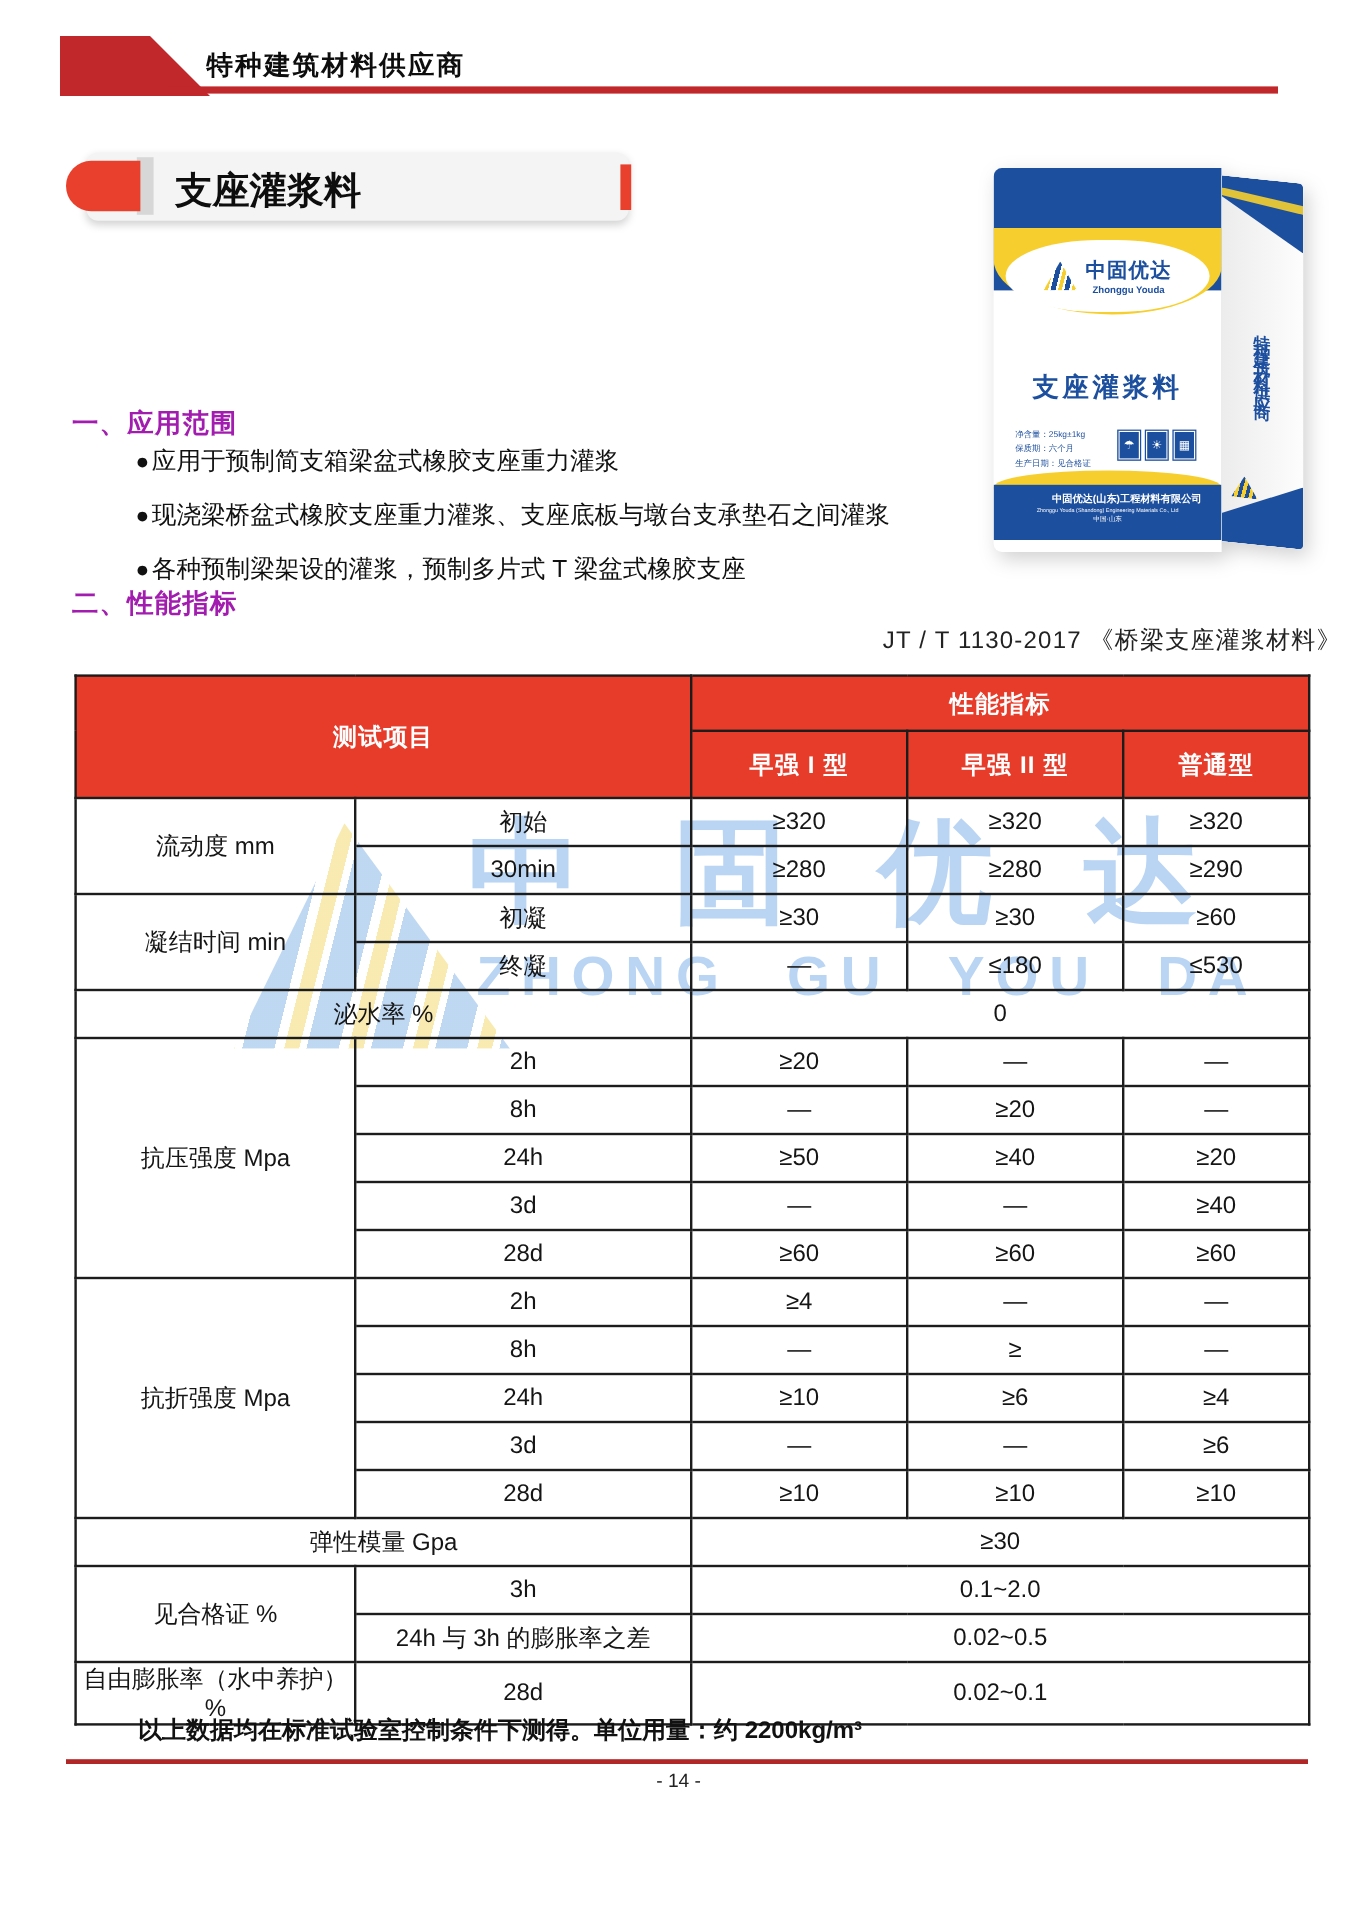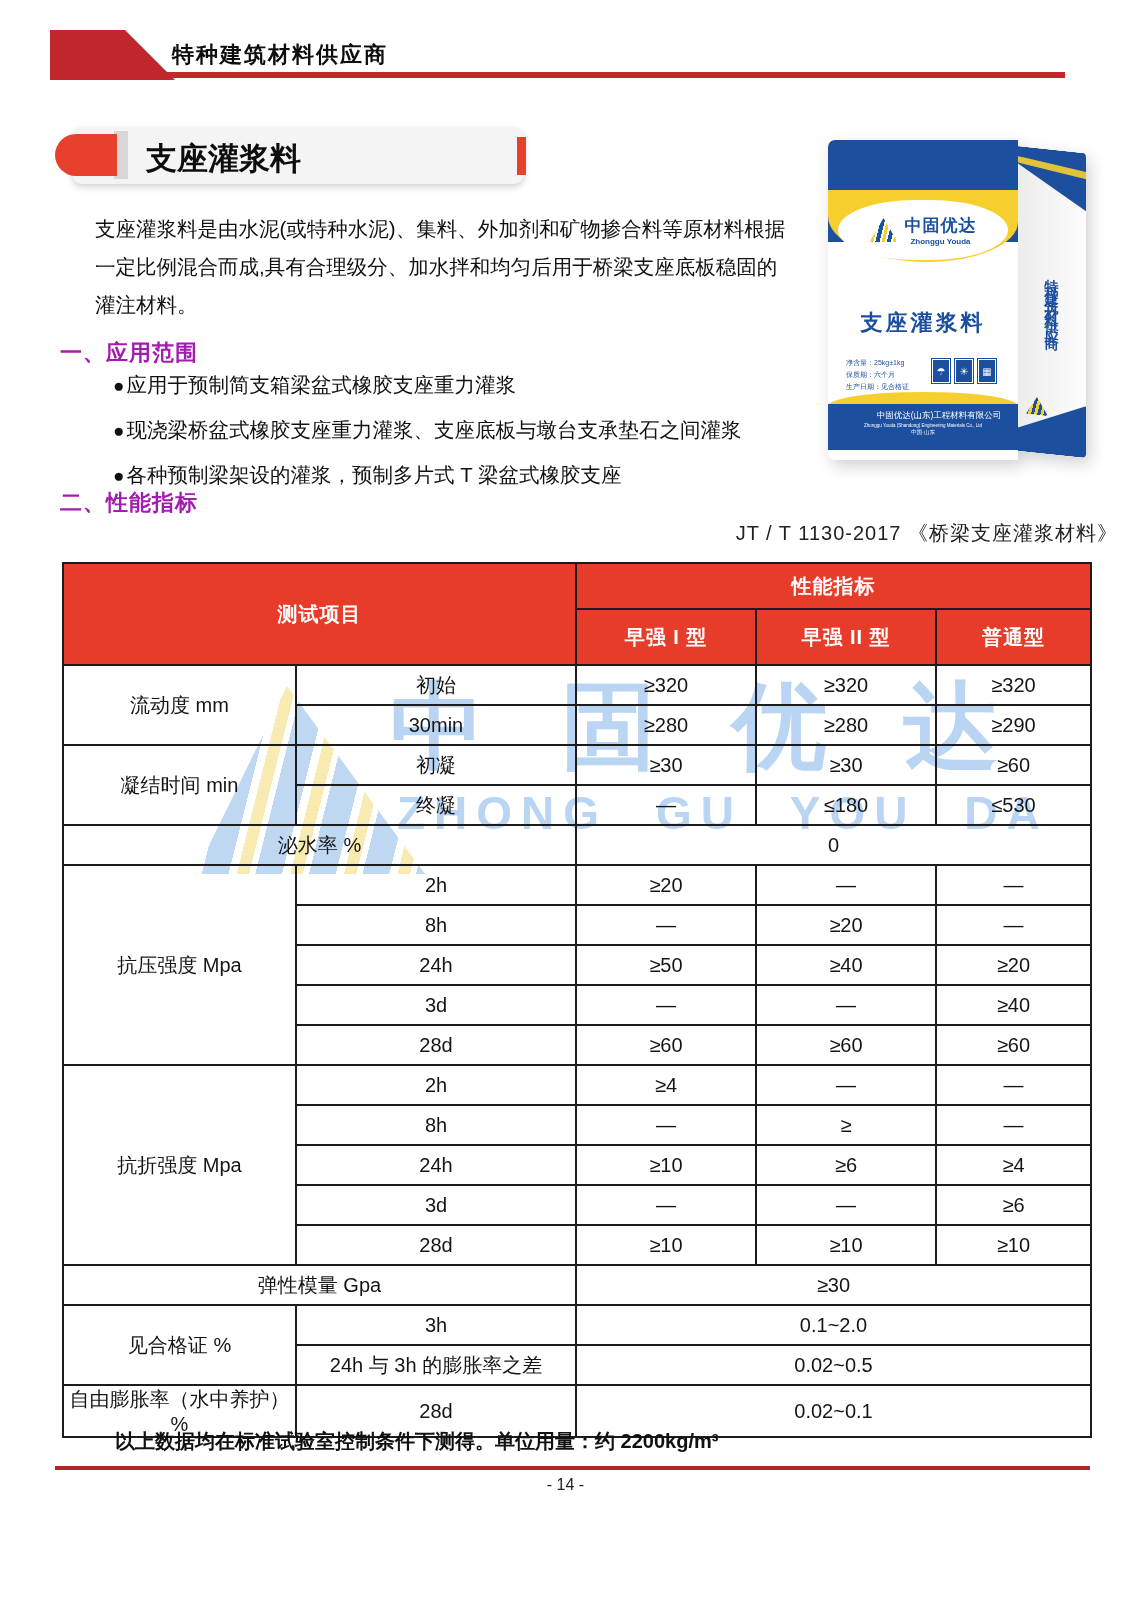--- a/index.html
+++ b/index.html
@@ -82,21 +82,21 @@
   .f-name { position:absolute; left:0; top:168px; width:100%; text-align:center; font-size:22px;
     font-weight:700; color:#1d4f9f; letter-spacing:3px; }
   .f-info { position:absolute; left:18px; top:217px; font-size:7px; line-height:12px; color:#1d4f9f; }
   .f-icons { position:absolute; left:104px; top:219px; display:flex; gap:5px; }
   .f-icon { width:18px; height:24px; background:#1d4f9f; color:#fff; font-size:10px;
     display:flex; align-items:center; justify-content:center; border:1px solid #fff; outline:1px solid #1d4f9f; }
   .f-yellow2 { position:absolute; left:0; top:252px; width:100%; height:16px; background:#f6cf2e;
     border-radius:50% 50% 0 0 / 14px 14px 0 0; }
   .f-blue-bottom { position:absolute; left:0; top:264px; width:100%; height:46px; background:#1d4f9f;
     text-align:center; padding-top:6px; color:#fff; }
-  .f-co-cn { font-size:8.5px; font-weight:400;margin-left:32px; }
+  .f-co-cn { font-size:8.5px; font-weight:700;margin-left:32px; }
   .f-co-en { font-size:4.5px; margin-top:1px; }
   .f-co-loc { font-size:5.5px; margin-top:1px; }
   .pkg-side { position:absolute; left:190px; top:10px; width:68px; height:305px;
     transform:skewY(6deg); transform-origin:left top;
     background:linear-gradient(to right,#ececec,#fdfdfd); overflow:hidden; border-radius:0 4px 4px 0; }
   .s-top-blue { position:absolute; left:0; top:0; width:100%; height:58px; background:#1d4f9f;
     clip-path:polygon(0 0,100% 0,100% 100%,0 30%); }
   .s-top-yellow { position:absolute; left:0; top:10px; width:100%; height:16px; background:#f6cf2e;
     clip-path:polygon(0 40%,100% 100%,100% 55%,0 0); opacity:.9; }
   .s-text { position:absolute; left:50%; top:150px; transform:translate(-50%,-50%);
@@ -116,21 +116,20 @@
   <div class="banner-shape"></div>
   <div class="banner-line"></div>
   <div class="brand-text">特种建筑材料供应商</div>
 
   <div class="title-bar"></div>
   <div class="title-gray-notch"></div>
   <div class="title-red-cap"></div>
   <div class="title-red-bar"></div>
   <div class="page-title">支座灌浆料</div>
 
-  <div class="intro">支座灌浆料是由水泥(或特种水泥)、集料、外加剂和矿物掺合料等原材料根据一定比例混合而成,具有合理级分、加水拌和均匀后用于桥梁支座底板稳固的灌注材料。</div>
 
   <div class="sec-title sec1">一、应用范围</div>
   <div class="bullets">
     <div class="bullet">
       <span class="dot"></span>
       <span>应用于预制简支箱梁盆式橡胶支座重力灌浆</span>
     </div>
     <div class="bullet">
       <span class="dot"></span>
       <span>现浇梁桥盆式橡胶支座重力灌浆、支座底板与墩台支承垫石之间灌浆</span>

